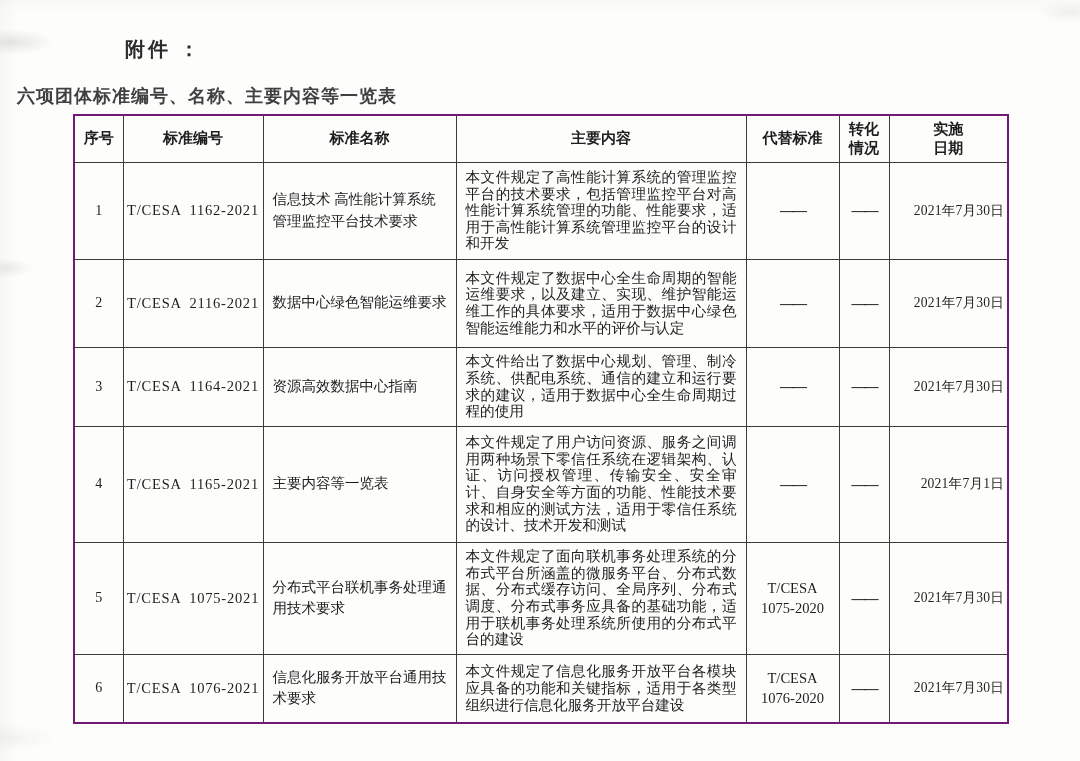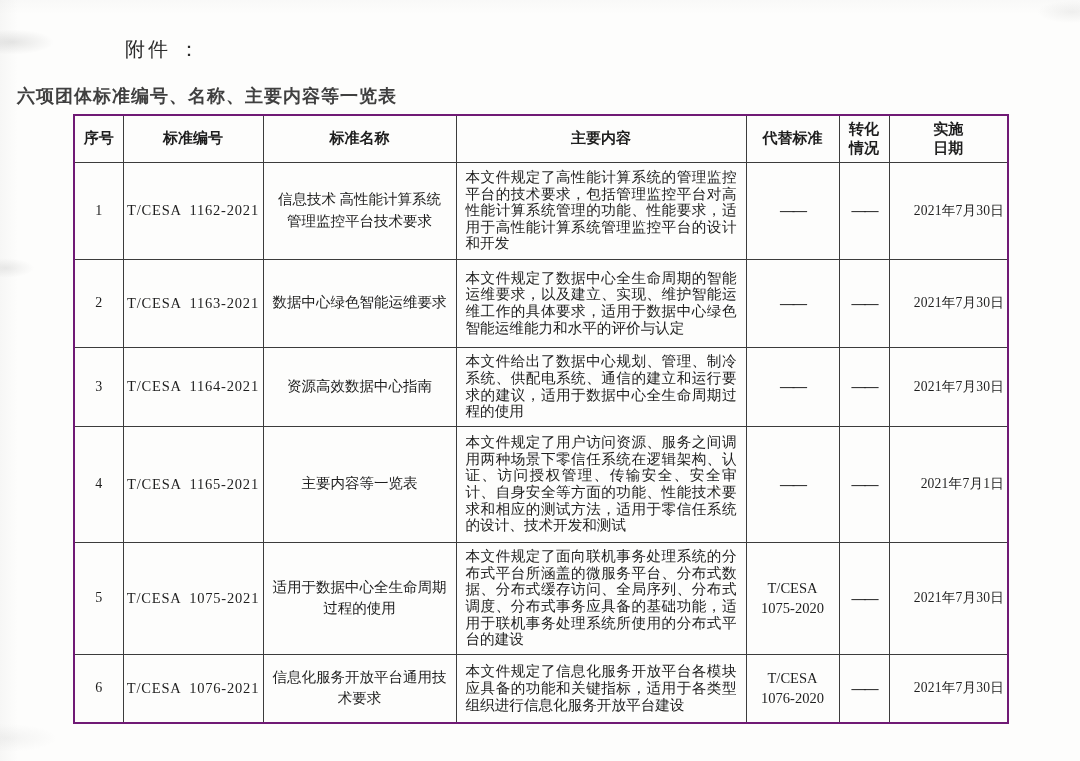--- a/index.html
+++ b/index.html
@@ -29,21 +29,21 @@
       radial-gradient(70px 20px at  8px 738px, rgba(150,150,150,0.10), rgba(150,150,150,0) 70%),
       linear-gradient(to right, rgba(190,190,190,0.10) 0, rgba(255,255,255,0) 18px),
       linear-gradient(to bottom, rgba(200,200,200,0.08) 0, rgba(255,255,255,0) 14px);
   }
 
   .attachment {
     position: absolute;
     left: 85px;
     top: 36px;
     font-size: 20px;
-    font-weight: 400;
+    font-weight: 700;
     letter-spacing: 3px;
     color: #2b2b2b;
     padding-left: 40px;
   }
 
   .doc-title {
     position: absolute;
     left: 17px;
     top: 84px;
     width: 1080px;
@@ -86,21 +86,21 @@
   tr.hdr { height: 46px; }
   tr.r1 { height: 97px; }
   tr.r2 { height: 88px; }
   tr.r3 { height: 79px; }
   tr.r4 { height: 116px; }
   tr.r5 { height: 112px; }
   tr.r6 { height: 69px; }
 
   td.no   { text-align: center; font-size: 14px; }
   td.code { text-align: center; letter-spacing: 0.8px; font-size: 14.5px; word-spacing: 4px; }
-  td.name { text-align: center; padding: 4px 9px; line-height: 1.45; }
+  td.name { text-align: left; padding: 4px 9px; line-height: 1.45; }
   td.content {
     text-align: justify;
     text-justify: inter-ideograph;
     padding: 3px 9px;
     line-height: 1.14;
     font-size: 14.6px;
   }
   td.replaces { text-align: center; line-height: 1.4; word-spacing: 1px; padding: 2px 6px; }
   td.conversion { text-align: center; }
   td.date { text-align: right; font-size: 13.6px; letter-spacing: 0.2px; padding: 2px 3px; }
@@ -144,21 +144,21 @@
       <td class="no">1</td>
       <td class="code">T/CESA 1162-2021</td>
       <td class="name">信息技术 高性能计算系统管理监控平台技术要求</td>
       <td class="content">本文件规定了高性能计算系统的管理监控平台的技术要求，包括管理监控平台对高性能计算系统管理的功能、性能要求，适用于高性能计算系统管理监控平台的设计和开发</td>
       <td class="replaces"><span class="dash">——</span></td>
       <td class="conversion"><span class="dash">——</span></td>
       <td class="date">2021年7月30日</td>
     </tr>
     <tr class="r2">
       <td class="no">2</td>
-      <td class="code">T/CESA 1163-2021</td>
+      <td class="code">T/CESA 2116-2021</td>
       <td class="name">数据中心绿色智能运维要求</td>
       <td class="content">本文件规定了数据中心全生命周期的智能运维要求，以及建立、实现、维护智能运维工作的具体要求，适用于数据中心绿色智能运维能力和水平的评价与认定</td>
       <td class="replaces"><span class="dash">——</span></td>
       <td class="conversion"><span class="dash">——</span></td>
       <td class="date">2021年7月30日</td>
     </tr>
     <tr class="r3">
       <td class="no">3</td>
       <td class="code">T/CESA 1164-2021</td>
       <td class="name">资源高效数据中心指南</td>
@@ -172,21 +172,21 @@
       <td class="code">T/CESA 1165-2021</td>
       <td class="name">主要内容等一览表</td>
       <td class="content">本文件规定了用户访问资源、服务之间调用两种场景下零信任系统在逻辑架构、认证、访问授权管理、传输安全、安全审计、自身安全等方面的功能、性能技术要求和相应的测试方法，适用于零信任系统的设计、技术开发和测试</td>
       <td class="replaces"><span class="dash">——</span></td>
       <td class="conversion"><span class="dash">——</span></td>
       <td class="date">2021年7月1日</td>
     </tr>
     <tr class="r5">
       <td class="no">5</td>
       <td class="code">T/CESA 1075-2021</td>
-      <td class="name">适用于数据中心全生命周期过程的使用</td>
+      <td class="name">分布式平台联机事务处理通用技术要求</td>
       <td class="content">本文件规定了面向联机事务处理系统的分布式平台所涵盖的微服务平台、分布式数据、分布式缓存访问、全局序列、分布式调度、分布式事务应具备的基础功能，适用于联机事务处理系统所使用的分布式平台的建设</td>
       <td class="replaces">T/CESA 1075-2020</td>
       <td class="conversion"><span class="dash">——</span></td>
       <td class="date">2021年7月30日</td>
     </tr>
     <tr class="r6">
       <td class="no">6</td>
       <td class="code">T/CESA 1076-2021</td>
       <td class="name">信息化服务开放平台通用技术要求</td>
       <td class="content">本文件规定了信息化服务开放平台各模块应具备的功能和关键指标，适用于各类型组织进行信息化服务开放平台建设</td>

